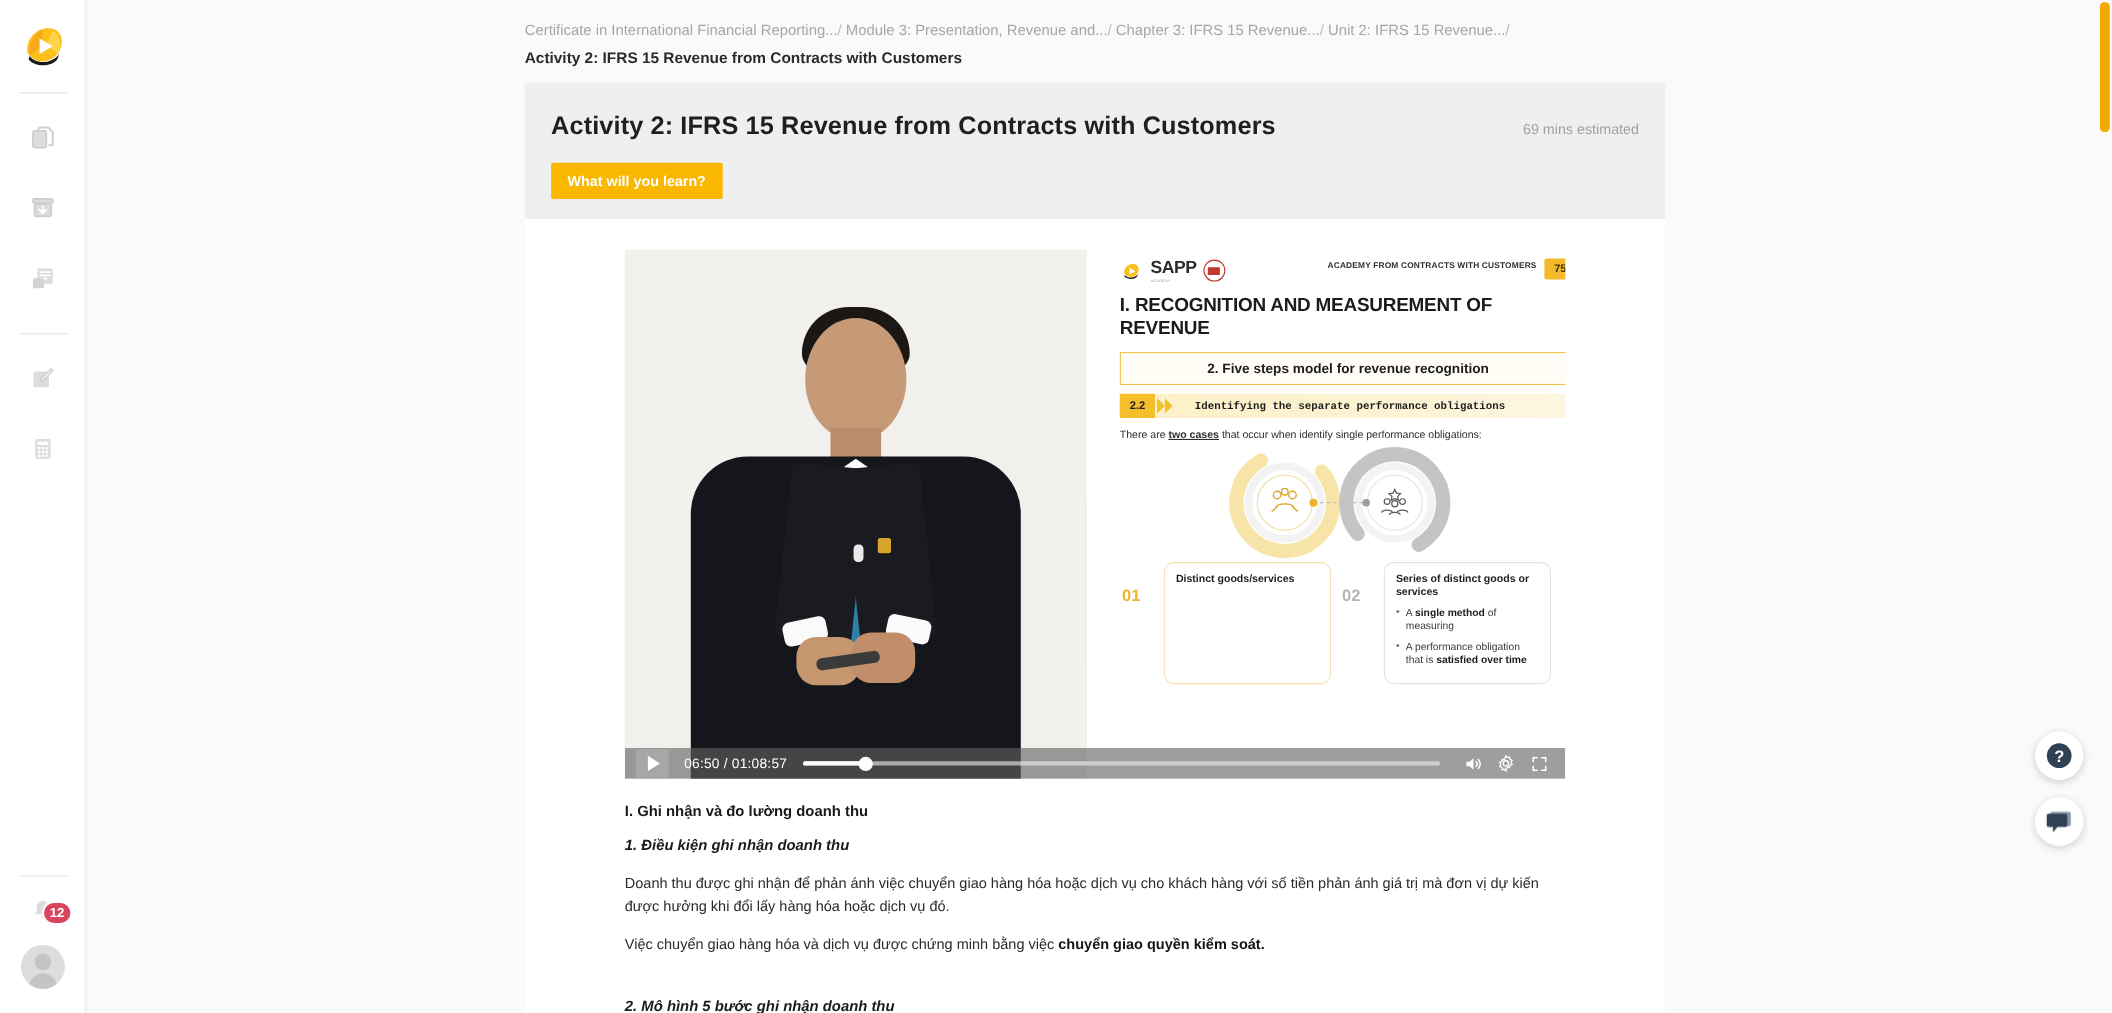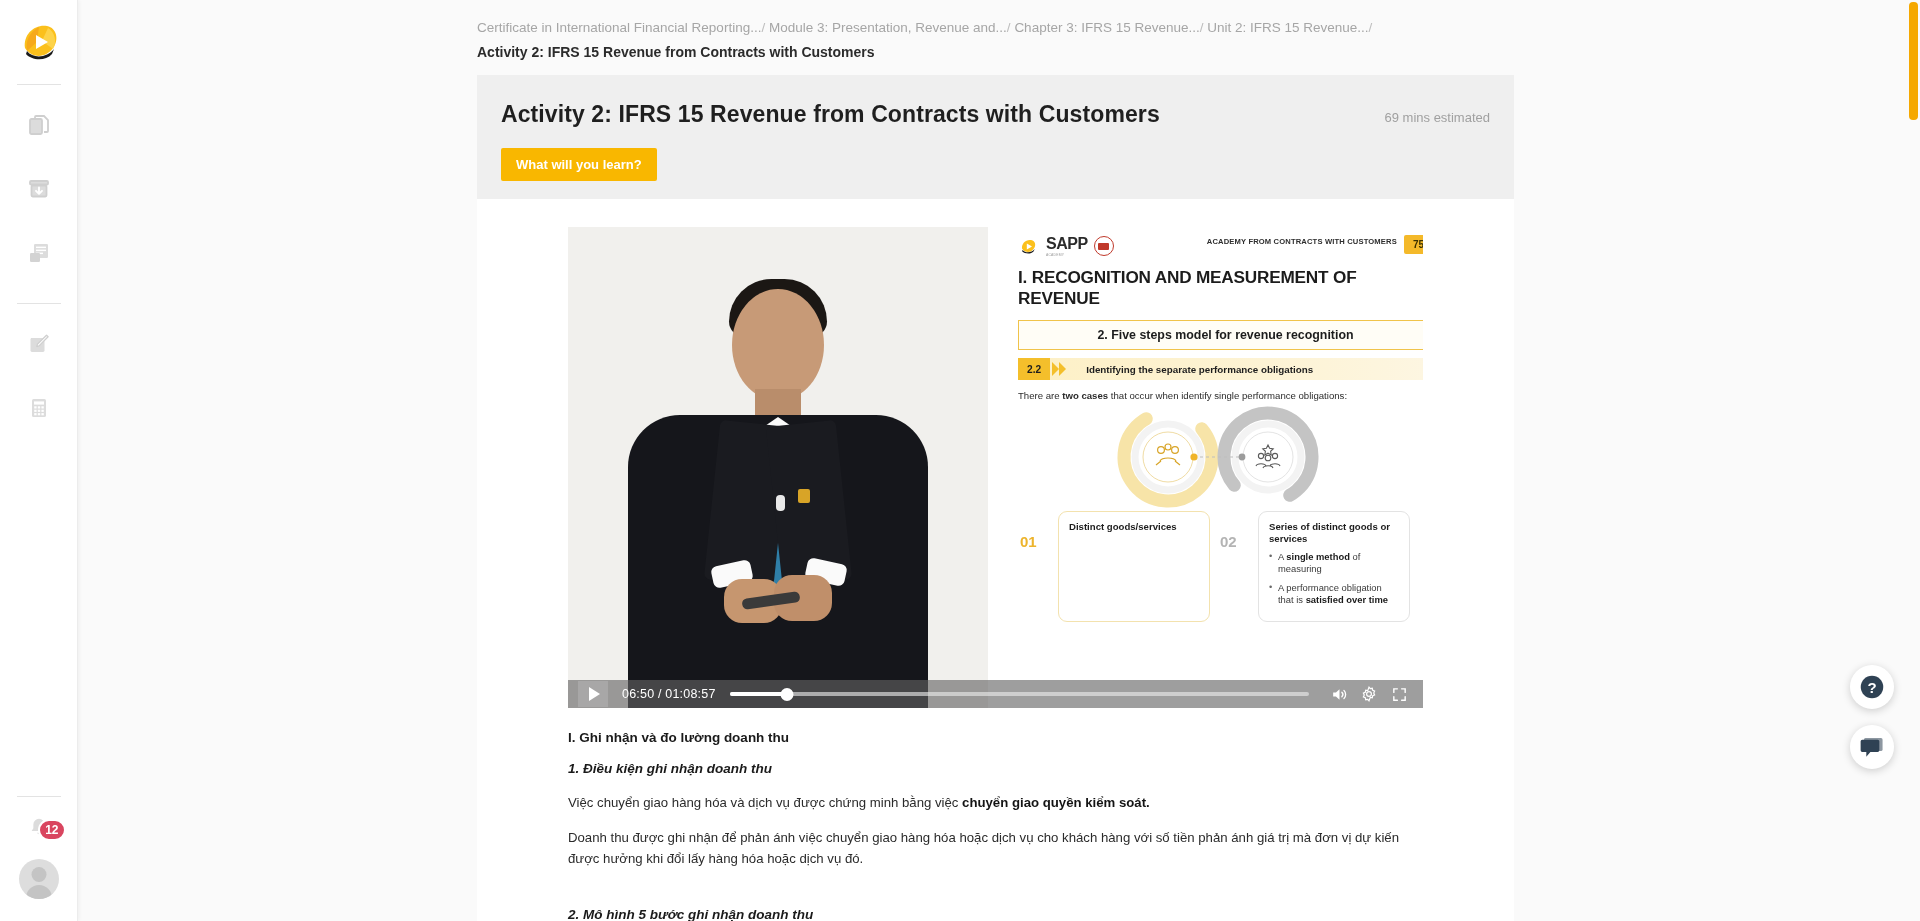--- a/index.html
+++ b/index.html
@@ -123,23 +123,23 @@
   .slide-h1 { text-align:left; font-size:17.2px; font-weight:800; color:#1c1c1c; line-height:21px; margin-top:10px; letter-spacing:-0.2px;}
   .slide-h2 {
     margin-top:11px; border:1px solid #f0c34a; background:#fffdf6;
     text-align:center; font-size:12.4px; font-weight:bold; color:#1c1c1c; padding:7px 4px;
   }
   .slide-band { margin-top:8px; display:flex; align-items:stretch; background: linear-gradient(90deg, #fdf0c6 0%, #fdf3d4 60%, #fdf6e2 100%); height:22px;}
   .band-num { background:#f4bf2b; color:#1d1d1d; font-size:10.2px; font-weight:bold; display:flex; align-items:center; padding:0 9px;}
   .band-chev { width:20px; position:relative; }
   .band-chev:before, .band-chev:after{ content:""; position:absolute; top:4px; width:0;height:0;border-top:7px solid transparent;border-bottom:7px solid transparent;border-left:7px solid #f4bf2b;}
   .band-chev:before{ left:2px;} .band-chev:after{ left:9px;}
-  .band-text { font-size:9.8px; font-weight:bold; color:#1d1d1d; display:flex; align-items:center; padding-left:16px;}
+  .band-text { font-size:9.8px; font-weight:bold; color:#1d1d1d; display:flex; align-items:center; padding-left:16px;font-family:Liberation Mono, monospace;}
   .slide-lead { font-size:9.6px; color:#2c2c2c; margin-top:10px; }
-  .slide-lead b { font-weight:bold; }
+  .slide-lead b { font-weight:bold;text-decoration:underline; }
   .circles { position:relative; height:108px; margin-top:2px; }
   .boxes { position:relative; display:flex; gap:10px; padding-left:2px;}
   .bx-num { font-size:15px; font-weight:bold; width:28px; padding-top:22px;}
   .bx-num.y { color:#edb42c; } .bx-num.g { color:#b4b4b4; }
   .bx { border:1px solid #e3e3e3; border-radius:9px; padding:9px 10px; width:152px; }
   .bx.y { border-color:#f3e2ae; }
   .bx h4 { font-size:9.6px; color:#1d1d1d; line-height:12.4px; margin-bottom:5px;}
   .bx ul { list-style:none; }
   .bx li { font-size:9.4px; color:#3a3a3a; line-height:12.4px; margin-bottom:6px; padding-left:9px; position:relative;}
   .bx li:before{ content:"•"; position:absolute; left:0; top:-1px; color:#6a6a6a;}
@@ -422,22 +422,22 @@
                   <path d="M4 9V4h5M20 9V4h-5M4 15v5h5M20 15v5h-5"></path>
                 </svg>
               </div>
             </div>
           </div>
         </div>
 
         <div class="article">
           <h3>I. Ghi nhận và đo lường doanh thu</h3>
           <h4>1. Điều kiện ghi nhận doanh thu</h4>
+          <p>Doanh thu được ghi nhận để phản ánh việc chuyển giao hàng hóa hoặc dịch vụ cho khách hàng với số tiền phản ánh giá trị mà đơn vị dự kiến được hưởng khi đổi lấy hàng hóa hoặc dịch vụ đó.</p>
           <p><span>Việc chuyển giao hàng hóa và dịch vụ được chứng minh bằng việc </span><b>chuyển giao quyền kiểm soát.</b></p>
-          <p>Doanh thu được ghi nhận để phản ánh việc chuyển giao hàng hóa hoặc dịch vụ cho khách hàng với số tiền phản ánh giá trị mà đơn vị dự kiến được hưởng khi đổi lấy hàng hóa hoặc dịch vụ đó.</p>
           <div class="spacer-lg"></div>
           <h4>2. Mô hình 5 bước ghi nhận doanh thu</h4>
         </div>
 
       </div>
     </div>
   </div>
 
   <div class="fab fab-help">
     <svg width="30" height="30" viewBox="0 0 32 32">

